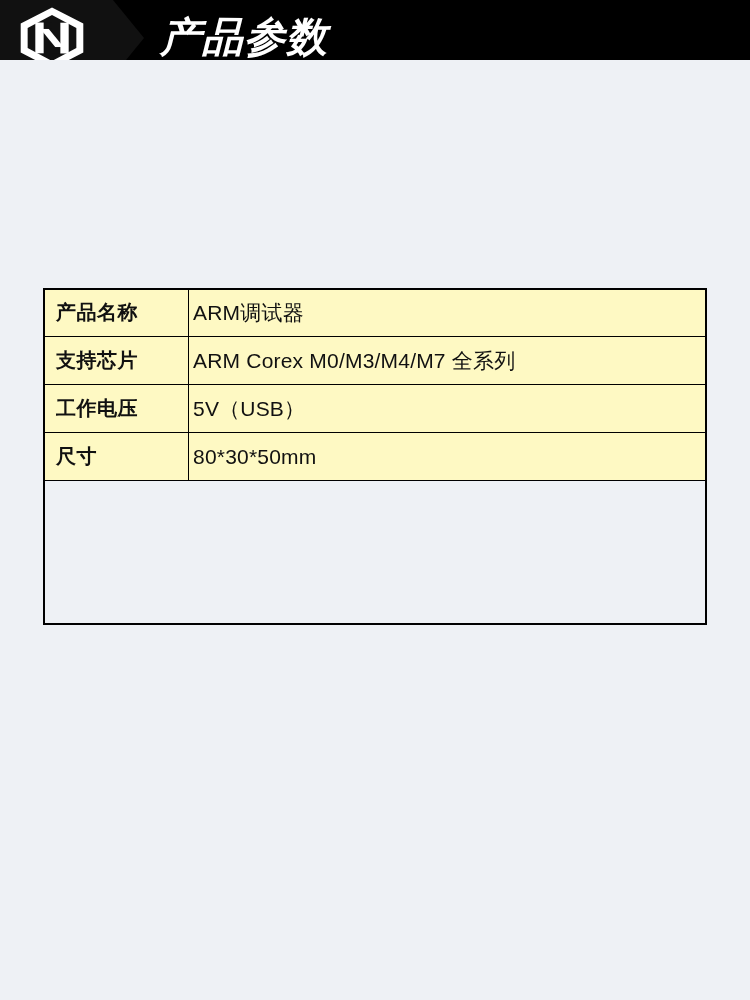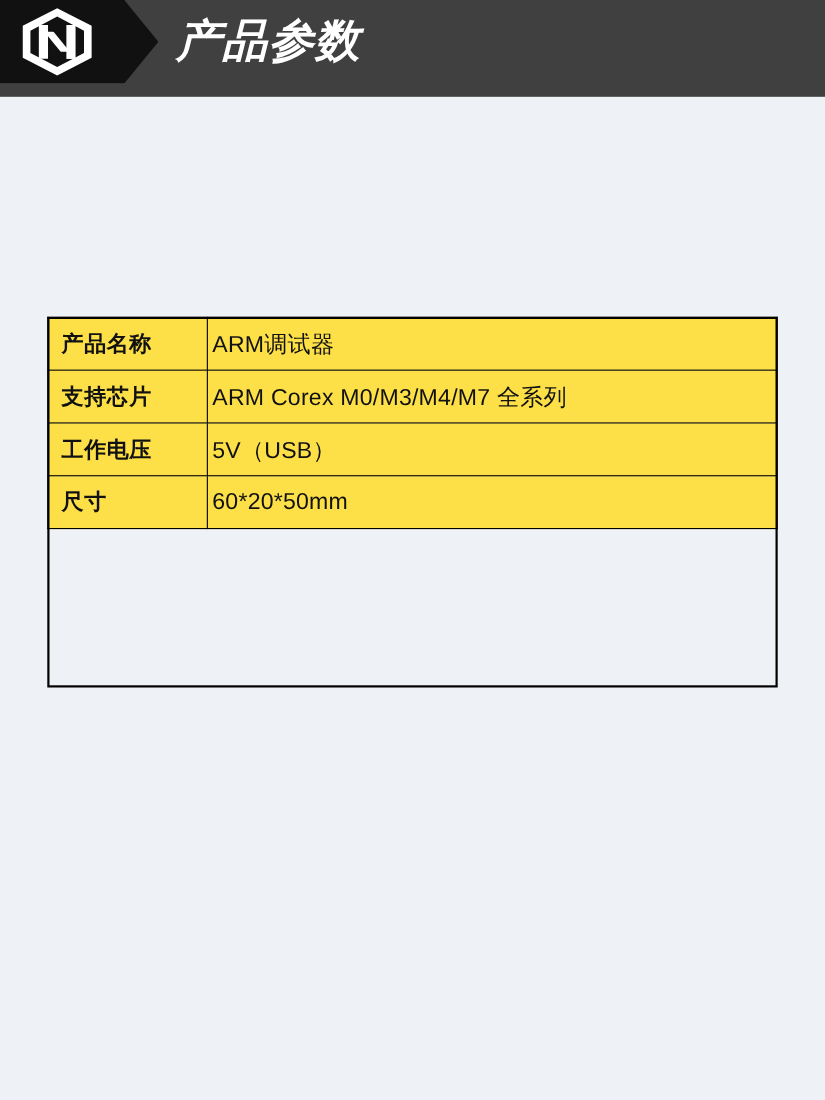--- a/index.html
+++ b/index.html
@@ -15,22 +15,22 @@
     overflow: hidden;
     position: relative;
   }
 
   
   .header {
     position: absolute;
     left: 0;
     top: 0;
     width: 750px;
-    height: 88px;
-    background: #404040;
+    height: 60px;
+    background: #000000;
     overflow: hidden;
   }
   .header-badge {
     position: absolute;
     left: 0;
     top: 0;
     width: 144px;
     height: 76px;
     background: #111111;
     -webkit-clip-path: polygon(0 0, 113px 0, 144px 38px, 113px 76px, 0 76px);
@@ -68,21 +68,21 @@
     background: #eef1f5;
   }
   .spec-table tr {
     height: 48px;
   }
   .spec-table td {
     border: 1px solid #000000;
     padding: 0 0 0 12px;
     vertical-align: middle;
     color: #111111;
-    background: #fde047;
+    background: #fef9c3;
   }
   .spec-table td.label {
     width: 132px;
     font-size: 20px;
     font-weight: bold;
     letter-spacing: 0.5px;
   }
   .spec-table td.value {
     font-size: 21px;
     font-weight: normal;
@@ -140,17 +140,17 @@
       <tr>
         <td class="label">支持芯片</td>
         <td class="value">ARM Corex M0/M3/M4/M7 全系列</td>
       </tr>
       <tr>
         <td class="label">工作电压</td>
         <td class="value">5V（USB）</td>
       </tr>
       <tr>
         <td class="label">尺寸</td>
-        <td class="value">60*20*50mm</td>
+        <td class="value">80*30*50mm</td>
       </tr>
     </tbody>
 </table>
 <div class="table-frame"></div>
 
 </body></html>

